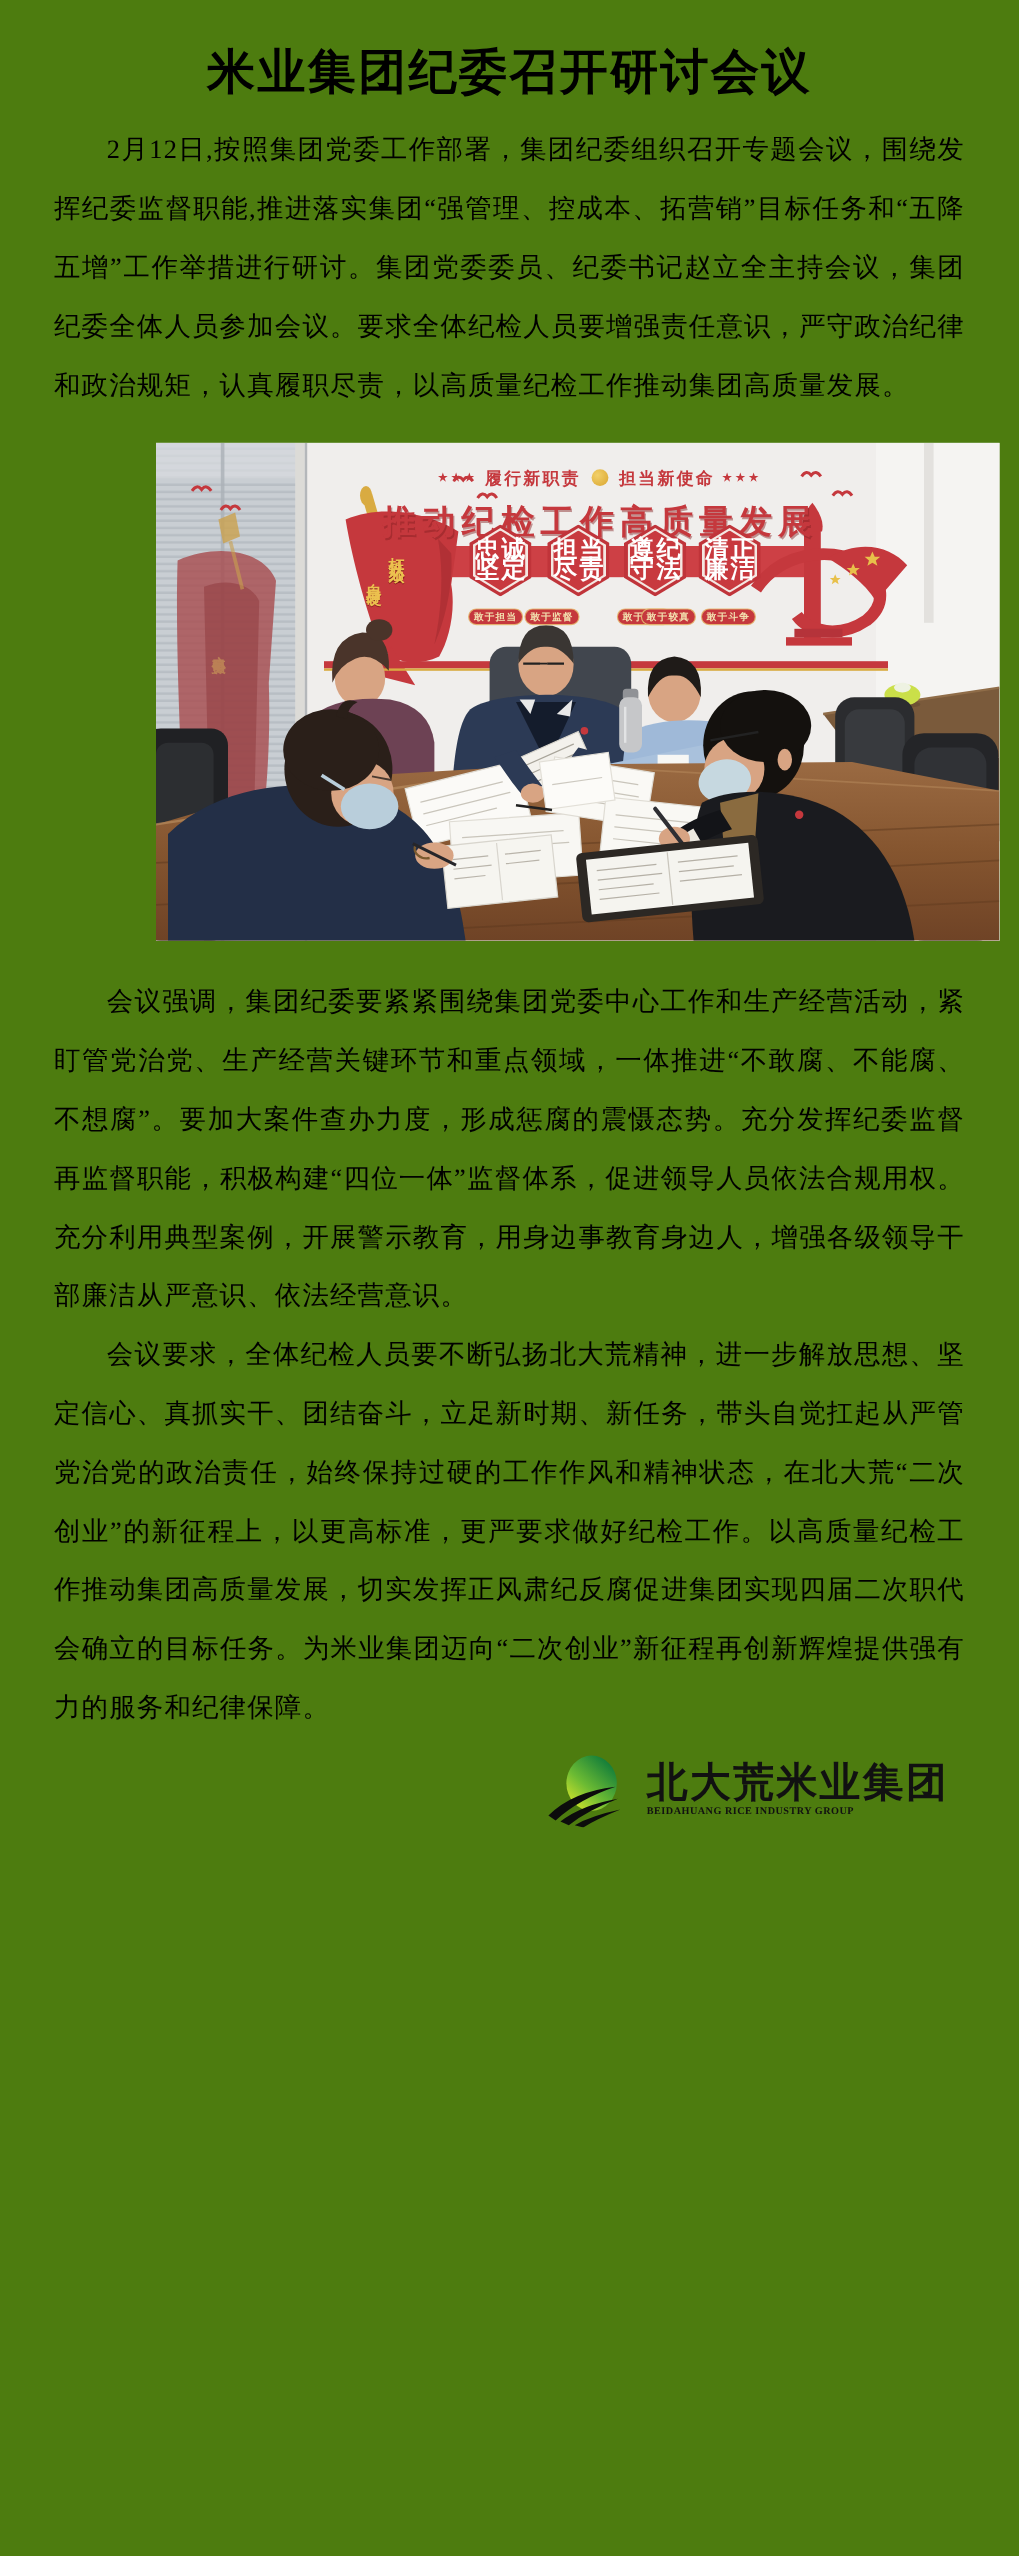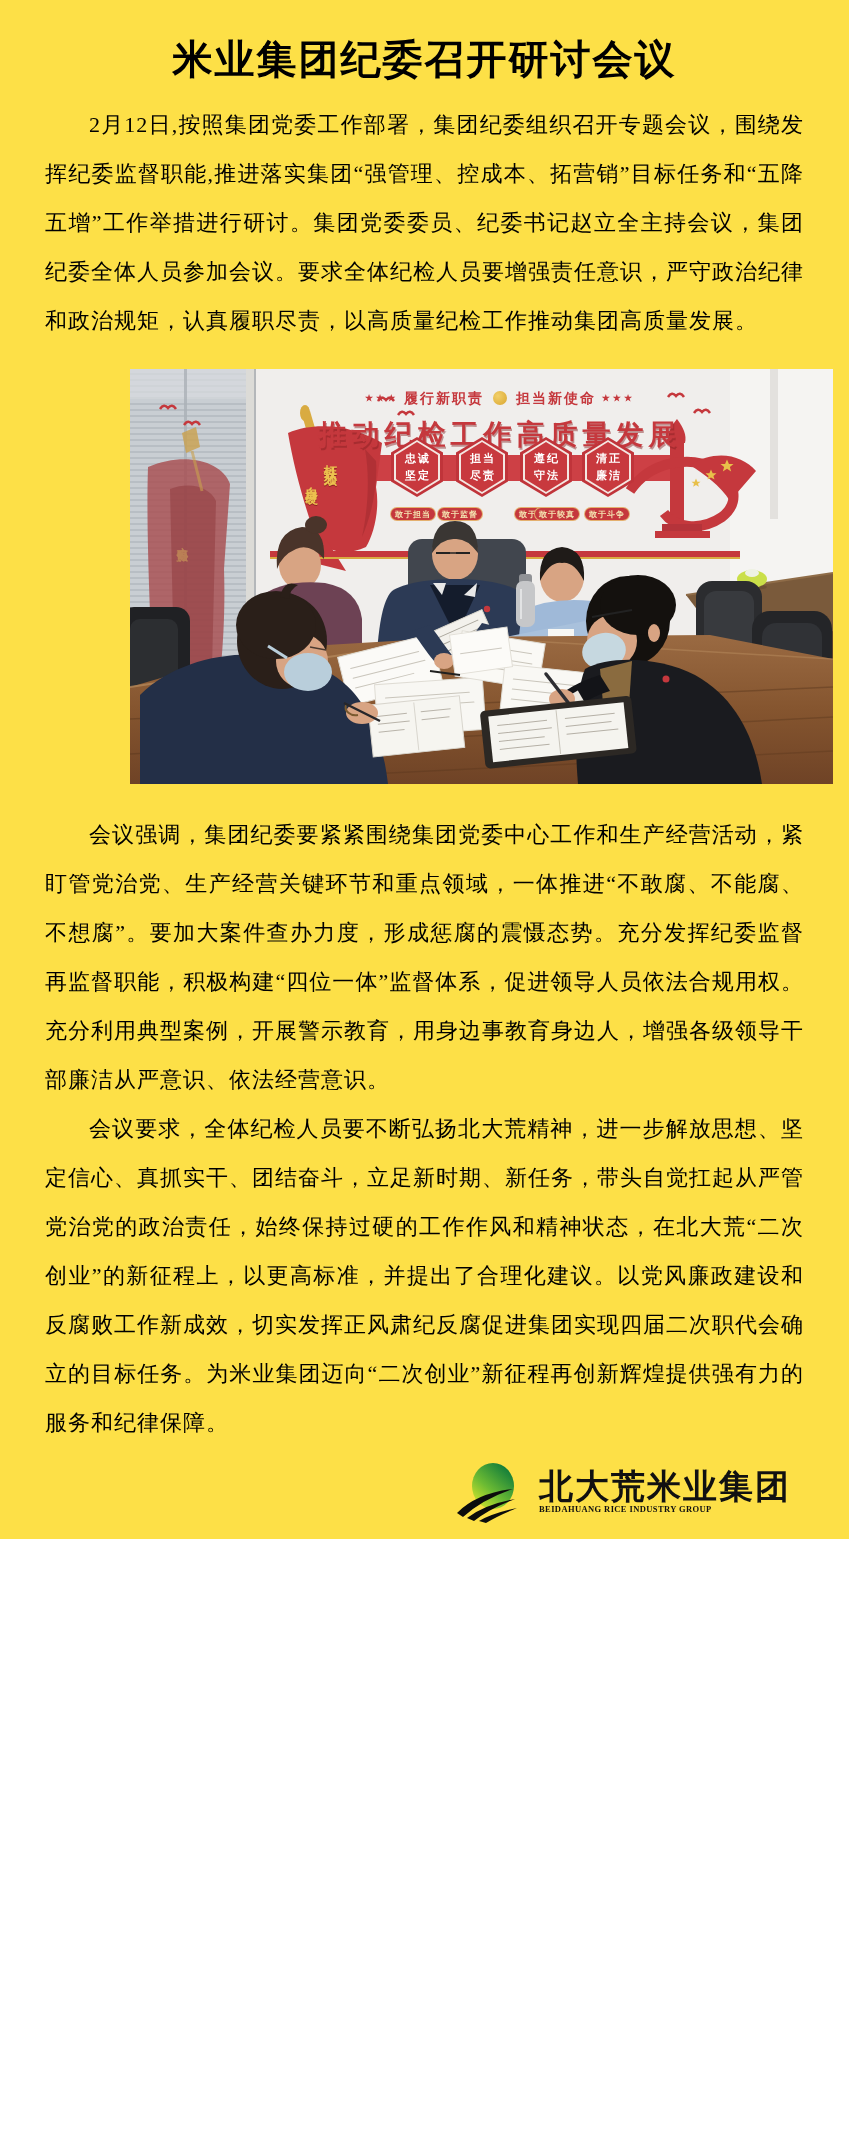--- a/index.html
+++ b/index.html
@@ -1,16 +1,16 @@
 <!DOCTYPE html>
 <html><head>
 <meta charset="utf-8">
 <style>
   html,body{margin:0;padding:0;background:#ffffff;}
-  .page{width:849px;height:1539px;overflow:hidden;background:#fde047;position:relative;
+  .page{width:849px;height:2130px;overflow:hidden;background:#4d7c0f;position:relative;
         font-family:"Liberation Serif","DejaVu Serif",serif;color:#000;}
   .title{margin:0;padding:34px 40px 0 40px;text-align:center;font-size:40px;font-weight:bold;
          letter-spacing:2px;line-height:52px;}
   .content{padding:0 45px;}
   .content p{margin:0;font-size:22px;line-height:49px;text-align:justify;text-indent:2em;
              letter-spacing:1px;word-break:break-all;}
   .content p.first{margin-top:14px;}
 
   
   .photo{position:relative;width:703px;height:415px;margin:24px 0 26px 85px;overflow:hidden;
@@ -35,21 +35,21 @@
   .flag-reflect{left:44px;top:168px;color:#d9b35a;opacity:.5;font-family:"Liberation Sans",sans-serif;
             font-weight:bold;font-size:12px;writing-mode:vertical-rl;text-orientation:upright;
             letter-spacing:2px;transform:scaleX(-1);}
   .hex{position:absolute;width:52px;height:60px;}
   .hex .h1,.hex .h2,.hex .h3{position:absolute;clip-path:polygon(50% 0,100% 26%,100% 74%,50% 100%,0 74%,0 26%);}
   .hex .h1{left:0;top:0;width:52px;height:60px;background:#c0343a;}
   .hex .h2{left:3px;top:3px;width:46px;height:54px;background:#f4e7e2;}
   .hex .h3{left:5px;top:5px;width:42px;height:50px;background:#c8393e;}
   .hex .txt{position:absolute;left:0;top:0;width:52px;height:60px;display:flex;flex-direction:column;
             align-items:center;justify-content:center;color:#fff;font-family:"Liberation Sans",sans-serif;
-            font-weight:bold;font-size:11px;line-height:17px;letter-spacing:2px;text-indent:2px;}
+            font-weight:bold;font-size:20px;line-height:17px;letter-spacing:2px;text-indent:2px;}
   .pill{position:absolute;top:138px;width:46px;height:14px;background:#c5383d;border-radius:8px;
         border:1px solid rgba(233,197,120,.85);box-sizing:border-box;display:flex;align-items:center;
         justify-content:center;color:#f3e2b0;font-family:"Liberation Sans",sans-serif;font-weight:bold;
         font-size:8px;letter-spacing:1px;white-space:nowrap;}
 
   
   .footer{display:flex;justify-content:flex-end;align-items:center;gap:12px;
           padding:14px 58px 0 0;}
   .logo-text .cn{font-family:Liberation Sans, sans-serif;font-weight:bold;
                  font-size:34px;color:#111;letter-spacing:2px;line-height:30px;}
@@ -326,21 +326,21 @@
       </div>
 
       <div class="pill" style="left:260px;">敢于担当</div>
       <div class="pill" style="left:307px;">敢于监督</div>
       <div class="pill" style="left:355px;margin-left:29px;">敢于负责</div>
       <div class="pill" style="left:404px;">敢于较真</div>
       <div class="pill" style="left:454px;">敢于斗争</div>
     </div>
 
     <p>会议强调，集团纪委要紧紧围绕集团党委中心工作和生产经营活动，紧盯管党治党、生产经营关键环节和重点领域，一体推进“不敢腐、不能腐、不想腐”。要加大案件查办力度，形成惩腐的震慑态势。充分发挥纪委监督再监督职能，积极构建“四位一体”监督体系，促进领导人员依法合规用权。充分利用典型案例，开展警示教育，用身边事教育身边人，增强各级领导干部廉洁从严意识、依法经营意识。</p>
-    <p>会议要求，全体纪检人员要不断弘扬北大荒精神，进一步解放思想、坚定信心、真抓实干、团结奋斗，立足新时期、新任务，带头自觉扛起从严管党治党的政治责任，始终保持过硬的工作作风和精神状态，在北大荒“二次创业”的新征程上，以更高标准，并提出了合理化建议。以党风廉政建设和反腐败工作新成效，切实发挥正风肃纪反腐促进集团实现四届二次职代会确立的目标任务。为米业集团迈向“二次创业”新征程再创新辉煌提供强有力的服务和纪律保障。</p>
+    <p>会议要求，全体纪检人员要不断弘扬北大荒精神，进一步解放思想、坚定信心、真抓实干、团结奋斗，立足新时期、新任务，带头自觉扛起从严管党治党的政治责任，始终保持过硬的工作作风和精神状态，在北大荒“二次创业”的新征程上，以更高标准，更严要求做好纪检工作。以高质量纪检工作推动集团高质量发展，切实发挥正风肃纪反腐促进集团实现四届二次职代会确立的目标任务。为米业集团迈向“二次创业”新征程再创新辉煌提供强有力的服务和纪律保障。</p>
   </div>
 
   <div class="footer">
     <svg width="72" height="62" viewBox="0 0 72 62">
       <defs>
         <linearGradient id="oval" x1="0.1" y1="0.95" x2="0.8" y2="0.1">
           <stop offset="0" stop-color="#d8e62b"></stop>
           <stop offset="0.45" stop-color="#6cbb33"></stop>
           <stop offset="1" stop-color="#157f3a"></stop>
         </linearGradient>

